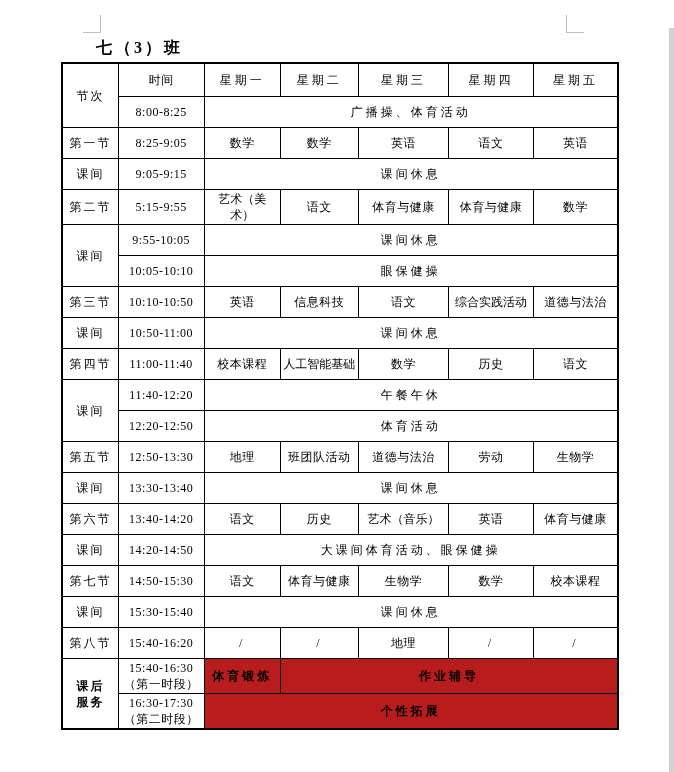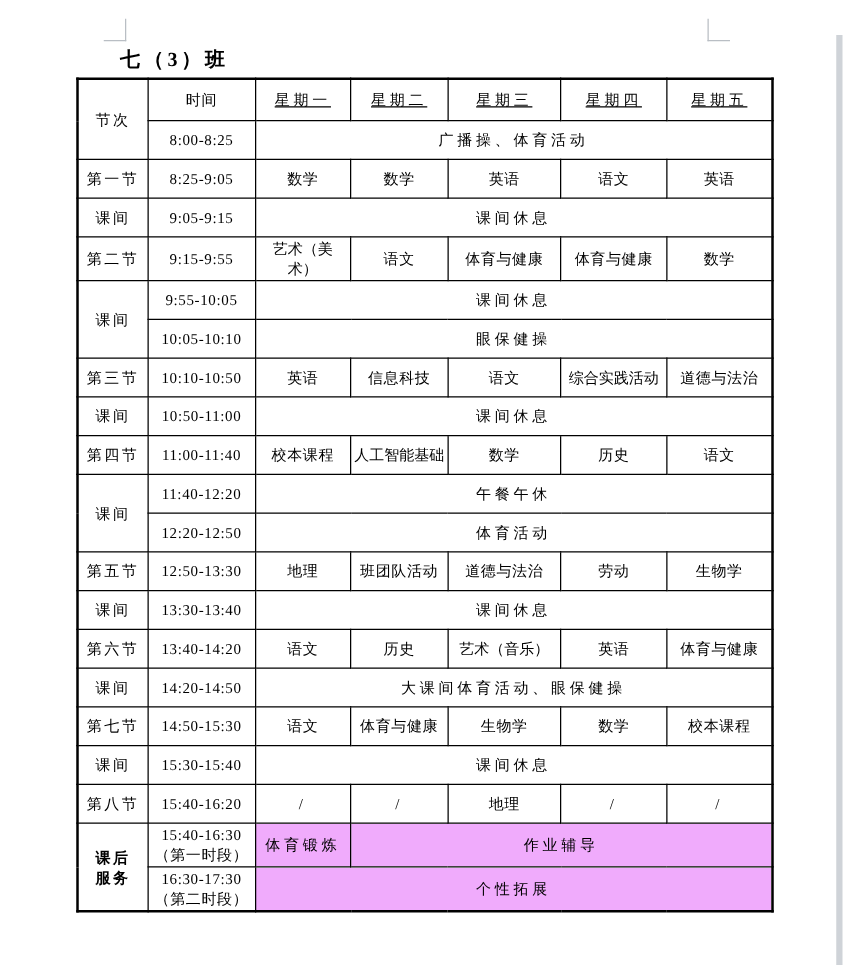--- a/index.html
+++ b/index.html
@@ -26,30 +26,30 @@
   }
   table.schedule td{
     border:1px solid #000;
     text-align:center;vertical-align:middle;
     height:28px;padding:1px 2px;
     font-size:12px;line-height:16px;
     white-space:pre-line;overflow:hidden;
   }
   table.schedule tr:first-child td{height:30px;}
   td.p{letter-spacing:2px;}
-  td.d{letter-spacing:3px;text-decoration:underline;}
+  td.d{letter-spacing:3px;}
   td.t{letter-spacing:0.5px;}
   td.f{letter-spacing:3px;}
   td.s{
     font-family:"Liberation Sans","DejaVu Sans",sans-serif;
     font-size:12.5px;font-weight:500;letter-spacing:0.5px;white-space:nowrap;
   }
   td.sm{font-size:10.5px;letter-spacing:0;}
   td.sm6{font-size:11.5px;letter-spacing:0;}
-  td.sh{background:#f0abfc;}
+  td.sh{background:#b91c1c;font-weight:bold;}
   td.b{font-weight:bold;letter-spacing:2px;margin-top:32px;}
   .note{position:absolute;margin:0;font-size:12.5px;letter-spacing:0.5px;white-space:nowrap;}
   .note1{left:96px;top:697px;}
   .note2{left:141px;top:725px;}
 </style>
 </head>
 <body>
 
 <div class="page">
   <div class="crop-mark crop-left"></div>
@@ -90,21 +90,21 @@
           <td class="s">语文</td>
           <td class="s">英语</td>
         </tr>
         <tr>
           <td class="p">课间</td>
           <td class="t">9:05-9:15</td>
           <td class="f" colspan="5">课间休息</td>
         </tr>
         <tr>
           <td class="p">第二节</td>
-          <td class="t">9:15-9:55</td>
+          <td class="t">5:15-9:55</td>
           <td class="s sm6">艺术（美术）</td>
           <td class="s">语文</td>
           <td class="s">体育与健康</td>
           <td class="s">体育与健康</td>
           <td class="s">数学</td>
         </tr>
         <tr>
           <td class="p" rowspan="2">课间</td>
           <td class="t">9:55-10:05</td>
           <td class="f" colspan="5">课间休息</td>

